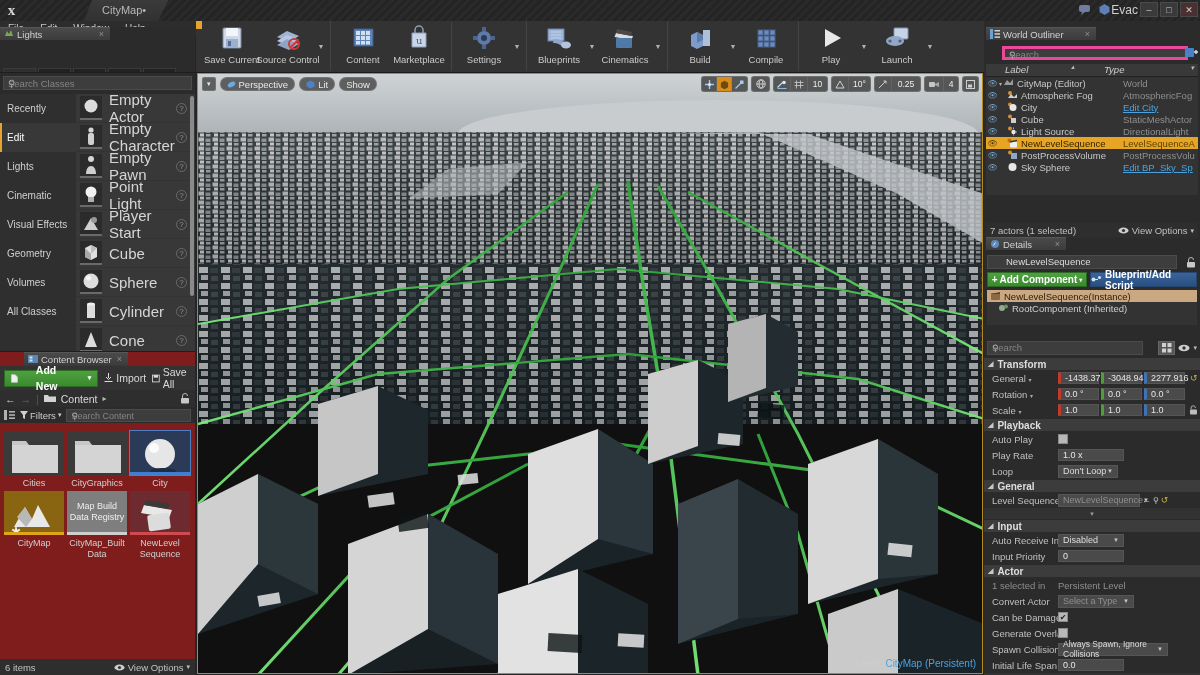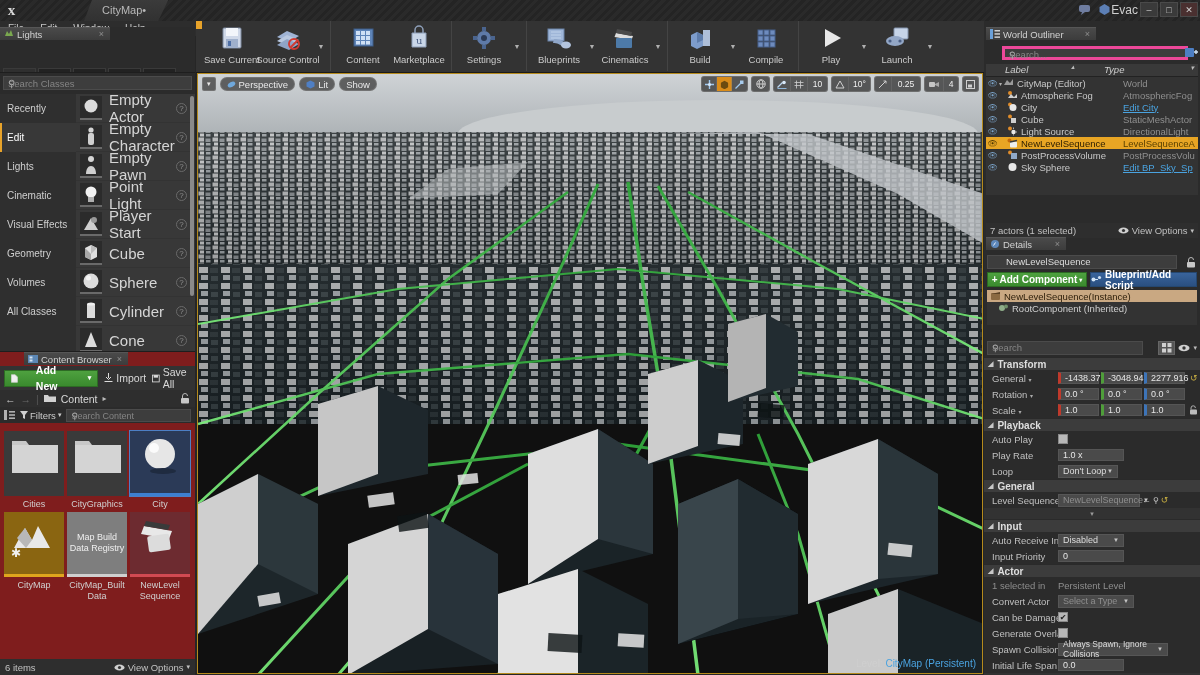--- a/index.html
+++ b/index.html
@@ -73,21 +73,21 @@
   .addnew{height:17px;background:linear-gradient(#4ea13f,#3a8a2e);border:1px solid #2d6b24;color:#fff;
     font-size:10.5px;font-weight:bold;padding:0 6px;line-height:16px;display:flex;align-items:center;gap:18px;}
   .cbt{font-size:10.5px;color:#d8d8d8;display:flex;align-items:center;gap:3px;}
   .cb-path{position:absolute;left:0;top:38px;width:195px;height:17px;background:#2e2e2e;display:flex;align-items:center;padding-left:5px;gap:5px;font-size:10.5px;color:#d8d8d8;}
   .cb-filter{position:absolute;left:0;top:55px;width:195px;height:16px;background:#2b2b2b;display:flex;align-items:center;padding-left:4px;gap:5px;}
   .filt{font-size:9.5px;color:#ccc;display:flex;align-items:center;gap:2px;}
   .cb-search{flex:1;height:13px;background:#3d3d3d;border:1px solid #4b4b4b;position:relative;margin-right:4px;}
   .cb-search span{position:absolute;left:4px;top:0;font-size:9px;color:#858585;line-height:12px;}
   .cb-grid{position:absolute;left:0;top:73px;width:195px;height:230px;padding:6px 4px;display:flex;flex-wrap:wrap;gap:2px 3px;align-content:flex-start;}
   .asset{width:60px;}
-  .asset .th{width:60px;height:65px;background:#3a3a3a;position:relative;overflow:hidden;}
+  .asset .th{width:60px;height:44px;background:#3a3a3a;position:relative;overflow:hidden;}
   .asset .cap{text-align:center;font-size:9px;color:#d0d0d0;line-height:11px;margin-top:3px;}
   .asset.sel .th{outline:1px solid #4d7fc4;}
   .cb-foot{position:absolute;left:0;bottom:0;width:195px;height:16px;background:#2e2e2e;display:flex;align-items:center;padding:0 5px;font-size:9.5px;color:#c2c2c2;}
   .cb-foot .vo{margin-left:auto;display:flex;align-items:center;gap:3px;}
 
   
   .maintb{position:absolute;left:196px;top:21px;width:788px;height:52px;background:#333;border-bottom:1px solid #1b1b1b;}
   .tbwrap{display:flex;align-items:flex-start;height:52px;padding-left:4px;}
   .tbgrp{display:flex;align-items:flex-start;height:50px;padding:0 4px;border-right:1px solid #444;}
   .tbitem{width:56px;height:50px;display:flex;flex-direction:column;align-items:center;justify-content:flex-start;padding-top:4px;}

